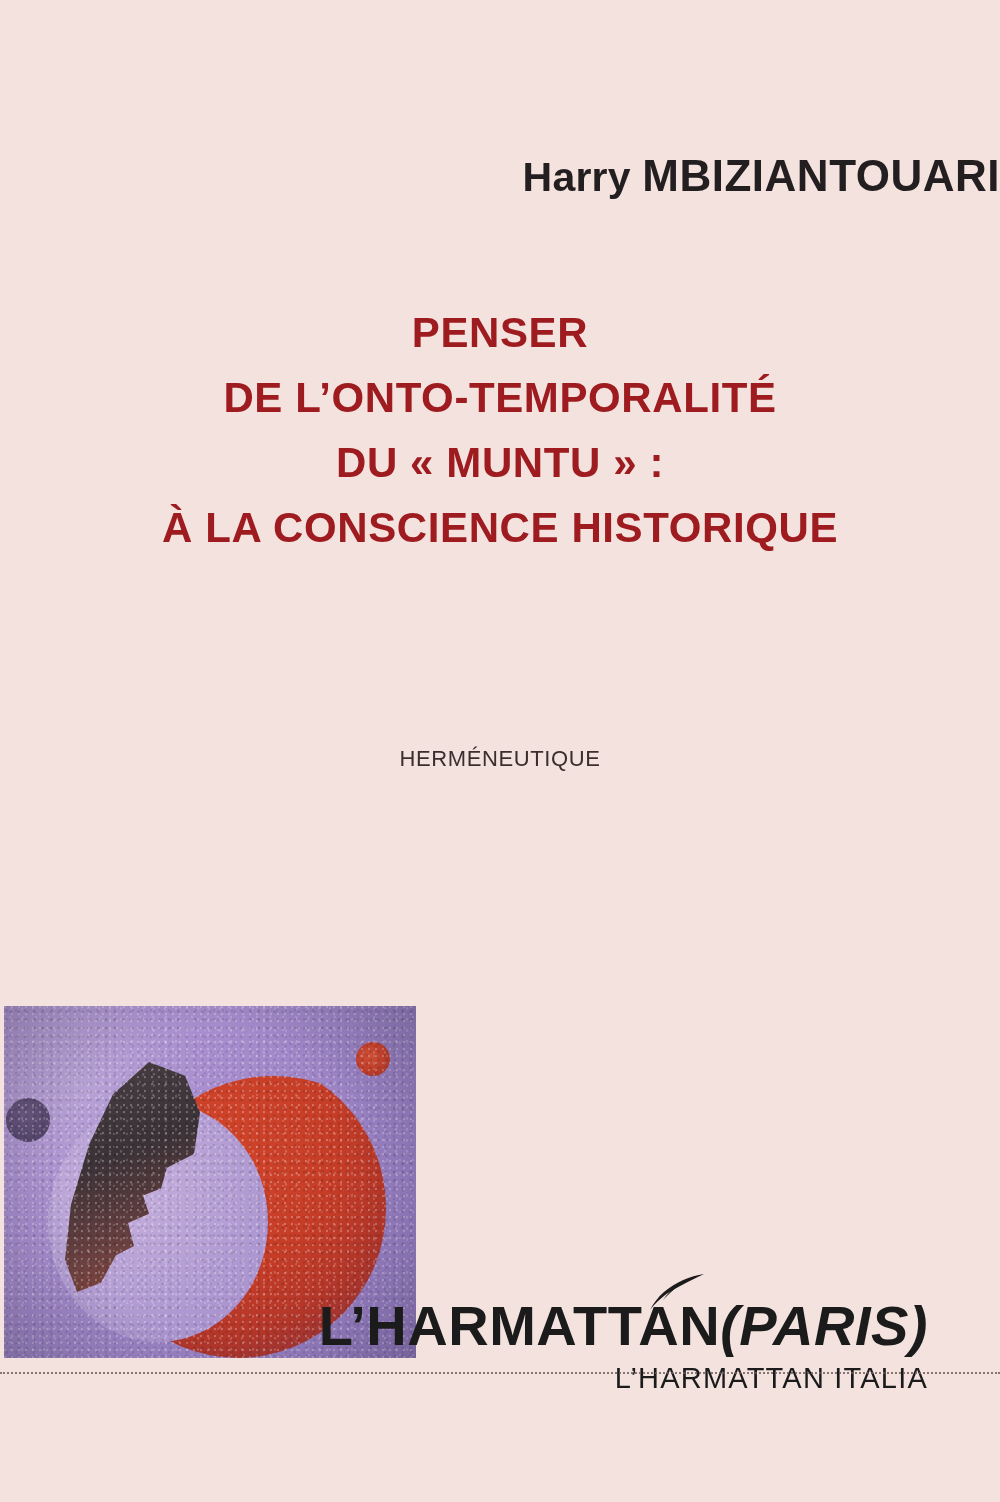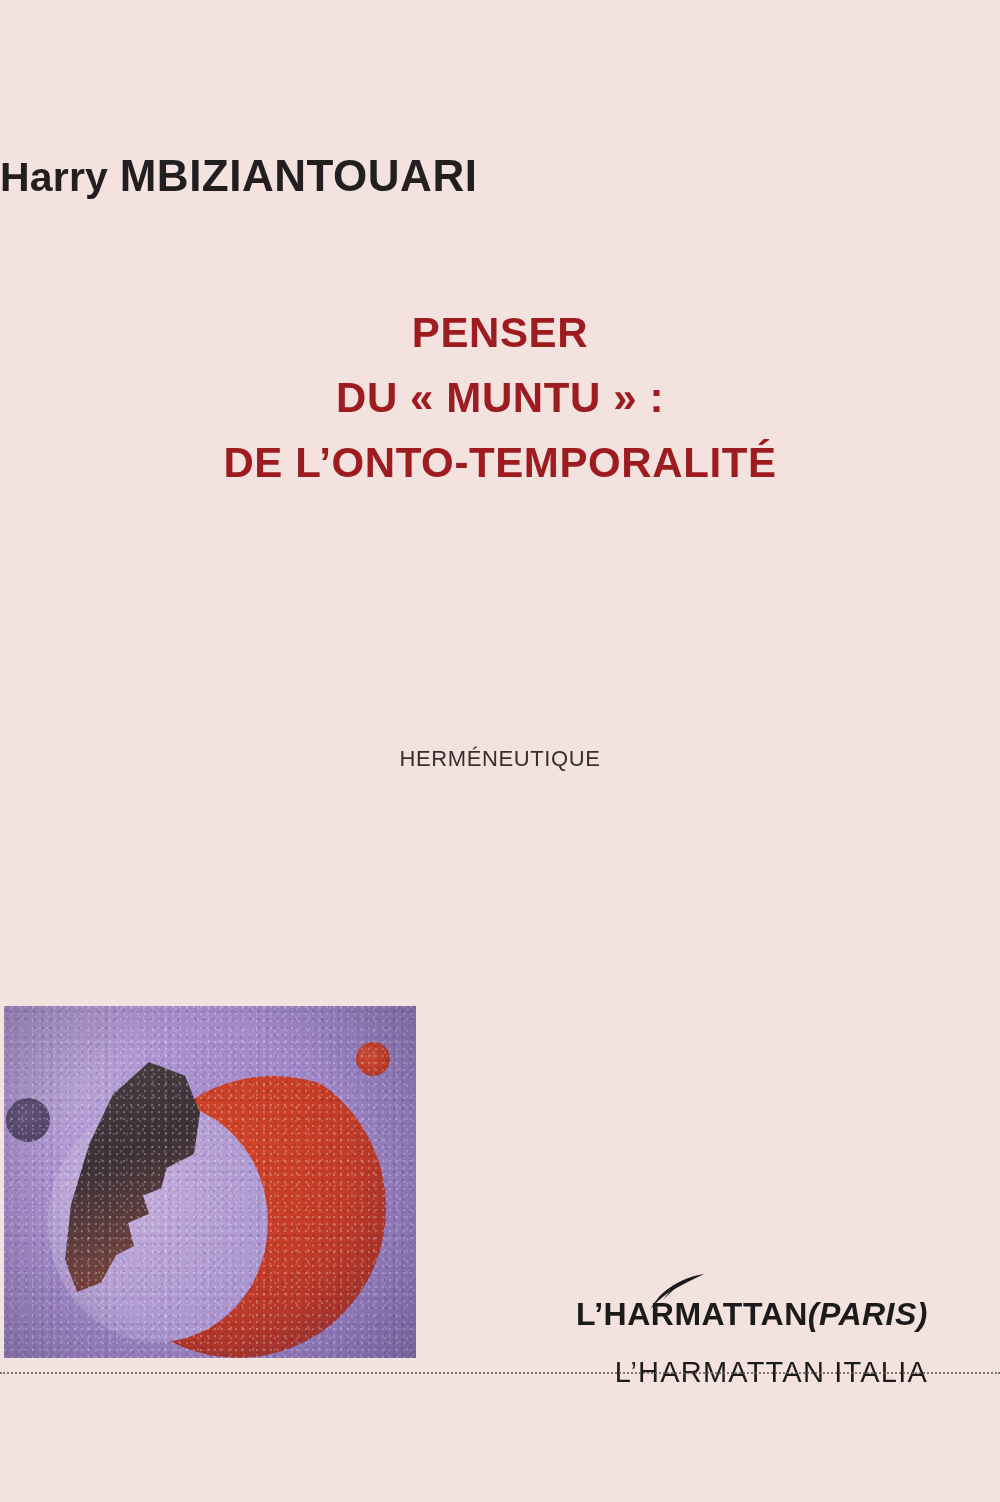--- a/index.html
+++ b/index.html
@@ -19,21 +19,21 @@
     height: 1502px;
     background: #f3e2de;
   }
 
   
   .author {
     position: absolute;
     top: 152px;
     left: 0;
     width: 1000px;
-    text-align: left;
+    text-align: right;
     font-size: 41px;
     line-height: 1.1;
     color: #231f20;
     letter-spacing: 0.2px;
   }
   .author .first {
     font-weight: bold;
   }
   .author .last {
     font-weight: bold;
@@ -165,40 +165,40 @@
 
   
   .publisher {
     position: absolute;
     right: 72px;
     top: 1298px;
     text-align: right;
     color: #1b1b1b;
   }
   .publisher-main {
-    font-size: 32px;
+    font-size: 56px;
     font-weight: bold;
     letter-spacing: 0.5px;
     white-space: nowrap;
     line-height: 1;
     margin-left: 19px;
   }
   .publisher-main .paris {
     font-style: italic;
     font-weight: bold;
   }
   .publisher-leaf {
     position: absolute;
     right: 222px;
     top: -26px;
     width: 60px;
     height: 40px;
   }
   .publisher-sub {
-    margin-top: 26px;
+    margin-top: 8px;
     font-size: 29px;
     letter-spacing: 1.2px;
     white-space: nowrap;
   }
 
   
   .dotted-rule {
     position: absolute;
     left: 0;
     top: 1372px;
@@ -212,22 +212,23 @@
 
 <div class="cover">
 
   <div class="author">
     <span class="first">Harry</span>
     <span class="last">MBIZIANTOUARI</span>
   </div>
 
   <div class="title-block">
     <span class="title-line">PENSER</span>
+    <span class="title-line">DE L’ONTO-TEMPORALITÉ</span>
     <span class="title-line">DU « MUNTU » :</span>
-    <span class="title-line">DE L’ONTO-TEMPORALITÉ</span>
+    <span class="title-line">À LA CONSCIENCE HISTORIQUE</span>
   </div>
 
   <div class="subtitle-block">
     <span class="subtitle-line">HERMÉNEUTIQUE</span>
   </div>
 
   <div class="artwork">
     <div class="art-crescent"></div>
     <div class="art-crescent-cut"></div>
     <div class="art-face"></div>

